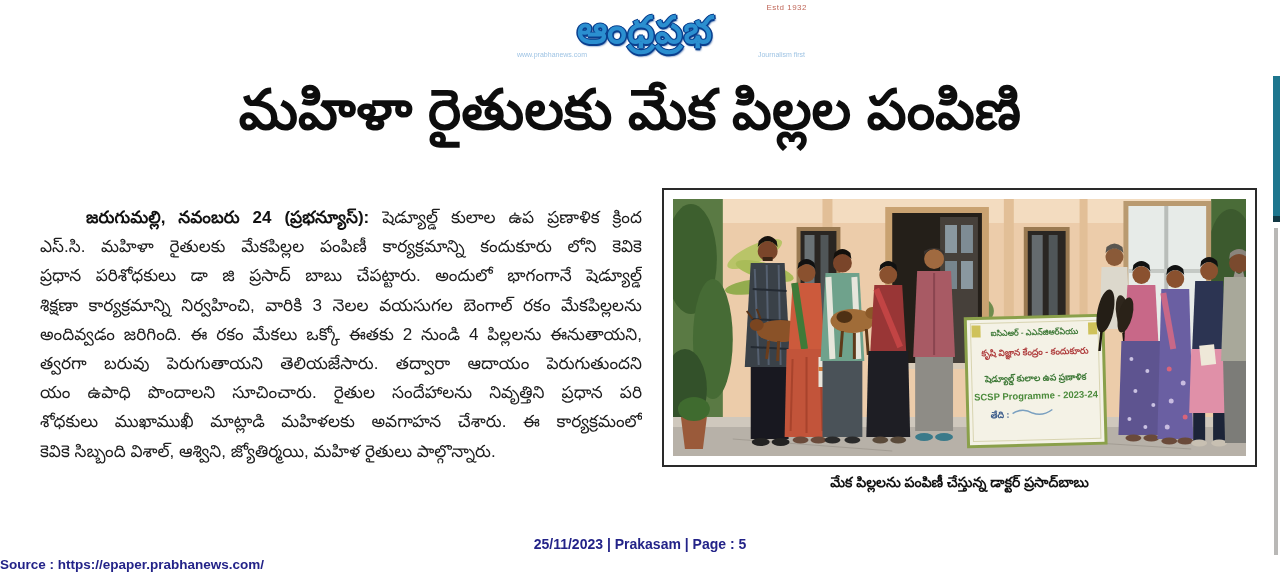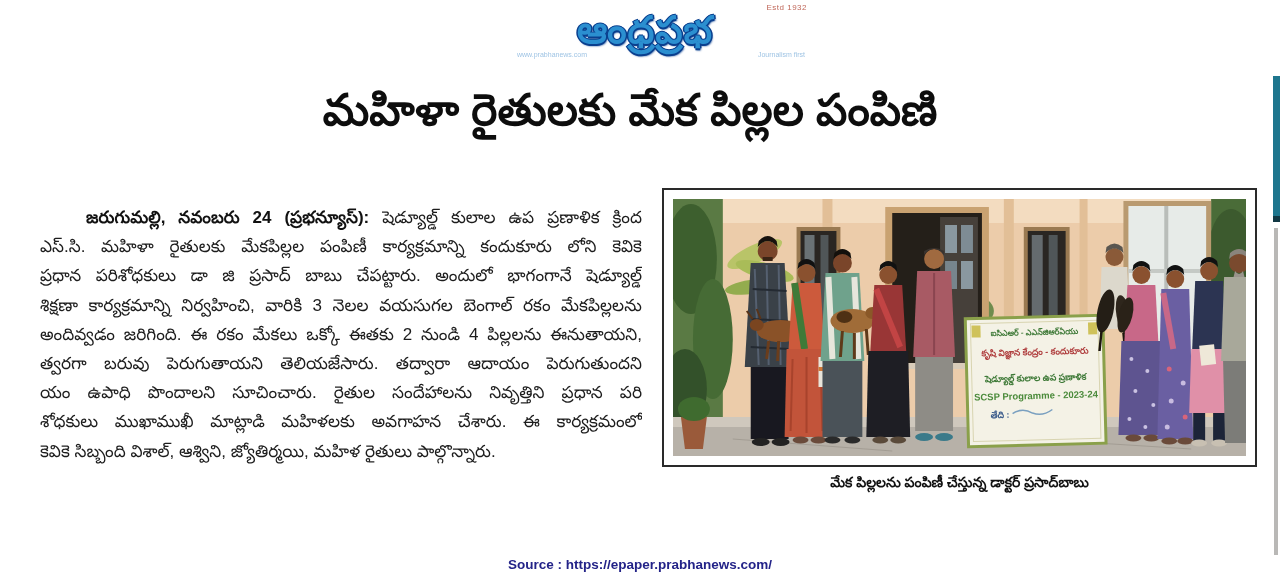--- a/index.html
+++ b/index.html
@@ -24,21 +24,21 @@
   .masthead-site {
     position:absolute; left:2px; bottom:0; font-size:7px; color:#9fc4e4;
   }
   .masthead-tagline {
     position:absolute; right:-40px; bottom:0; font-size:7px; color:#9fc4e4;
   }
 
   
   .headline {
     position:absolute; left:5px; top:58px; width:1250px; height:110px;
-    text-align:center; font-size:44px; line-height:104px; font-weight:900; color:#0d0d0d;
+    text-align:center; font-size:56px; line-height:104px; font-weight:900; color:#0d0d0d;
     letter-spacing:0px; white-space:nowrap;
   }
 
   
   .article-body {
     position:absolute; left:40px; top:194px; width:602px;
     font-size:17px; color:#1c1c1c;
   }
   .body-line {
     height:29.2px; line-height:29.2px; white-space:nowrap;
@@ -59,21 +59,21 @@
     position:absolute; left:662px; top:474px; width:595px;
     text-align:center; font-size:14px; font-weight:bold; color:#111;
   }
 
   
   .footer-meta {
     position:absolute; left:0; top:536px; width:1280px; text-align:center;
     font-size:14px; font-weight:bold; color:#232388;
   }
   .footer-source {
-    position:absolute; left:0; top:557px; width:1280px; text-align:center;
+    position:absolute; left:0; top:557px; width:1280px; 
     font-size:13.5px; font-weight:bold; color:#232388; text-decoration:none;
   }
 
   
   .edge-teal { position:absolute; left:1273px; top:76px; width:7px; height:140px; background:#1e768e; }
   .edge-teal-cap { position:absolute; left:1273px; top:216px; width:7px; height:6px; background:#123844; }
   .edge-grey { position:absolute; left:1274px; top:228px; width:4px; height:327px; background:#b9b8b6; }
 </style>
 </head>
 <body>
@@ -296,19 +296,20 @@
         <path d="M558 60 Q568 50 578 60 L577 54 Q568 46 559 54 Z" fill="#8a847c"></path>
         <path d="M564 72 Q568 78 572 72 L574 80 L562 80 Z" fill="#9a948c"></path>
         <path d="M553 78 L575 78 L575 162 L550 162 Z" fill="#a8a89a"></path>
         <path d="M552 162 L575 162 L575 244 L554 244 Z" fill="#7c7c78"></path>
       </g>
     </svg>
   </figure>
 
   <figcaption class="photo-caption">మేక పిల్లలను పంపిణీ చేస్తున్న డాక్టర్ ప్రసాద్‌బాబు</figcaption>
 
+  <div class="footer-meta">25/11/2023 | Prakasam | Page : 5</div>
   <a class="footer-source" href="#">Source : https://epaper.prabhanews.com/</a>
 
   <div class="edge-teal"></div>
   <div class="edge-teal-cap"></div>
   <div class="edge-grey"></div>
 
 </div>
 
 </body></html>

